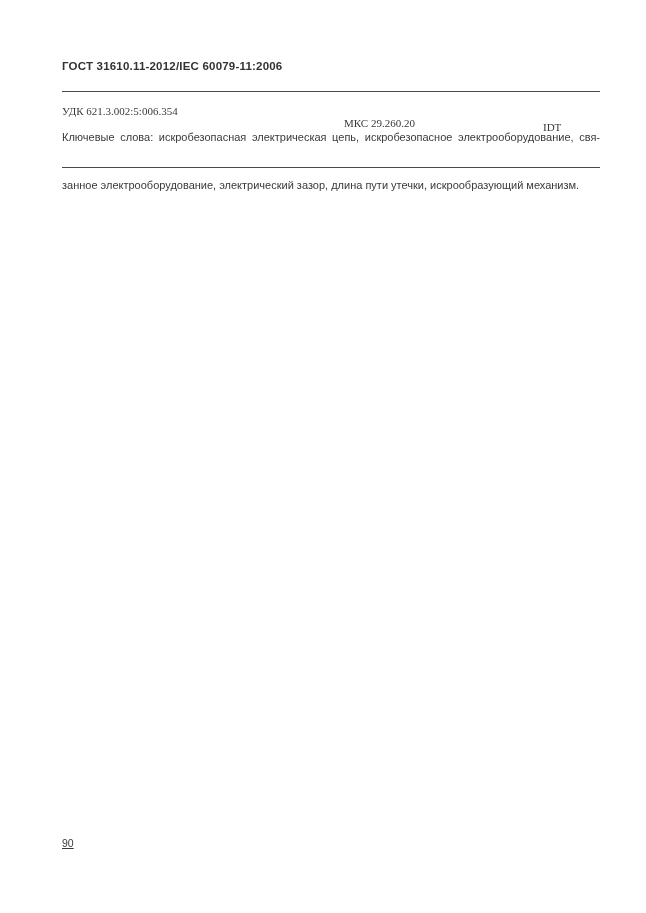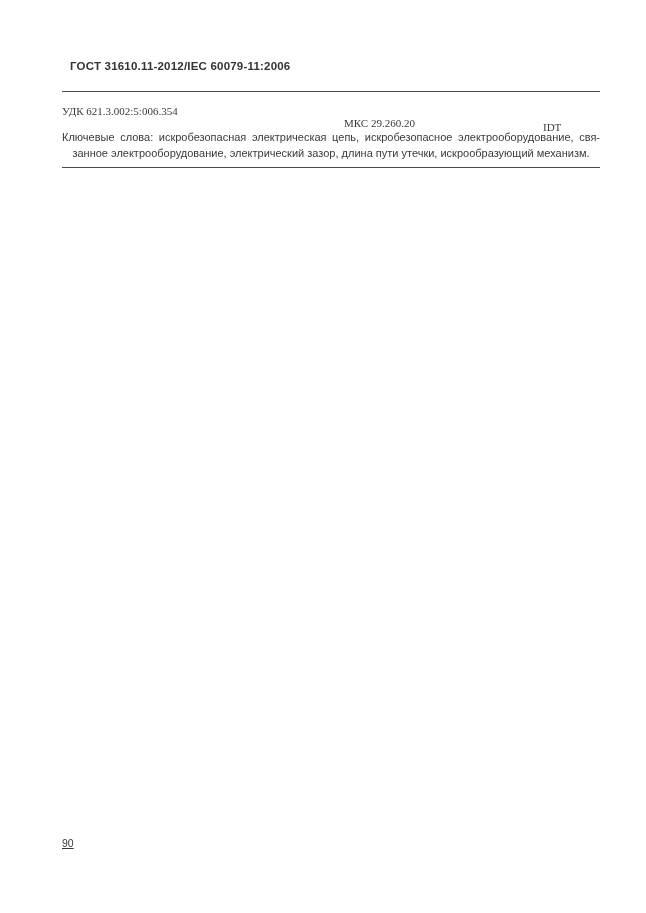--- a/index.html
+++ b/index.html
@@ -11,21 +11,21 @@
     position: relative;
     width: 646px;
     height: 913px;
     background: #ffffff;
     font-family: "Liberation Sans", "DejaVu Sans", sans-serif;
     color: #3a3a3a;
     overflow: hidden;
   }
   .running-header {
     position: absolute;
-    left: 70px;
+    left: 62px;
     top: 60px;
     width: 540px;
     font-size: 11.5px;
     font-weight: bold;
     letter-spacing: 0.2px;
     color: #333333;
     white-space: nowrap;
   }
   .rule {
     position: absolute;
@@ -56,21 +56,22 @@
     font-size: 11px;
     line-height: 16px;
     color: #3a3a3a;
   }
   .kw-line1 {
     text-align: justify;
     text-align-last: justify;
     white-space: normal;
   }
   .kw-line2 {
-    text-align: center;
+    text-align: left;
+    margin-top: 32px;
   }
   .page-number {
     position: absolute;
     left: 62px;
     top: 837px;
     font-size: 10.5px;
     color: #3a3a3a;
     text-decoration: underline;
   }
 </style>

